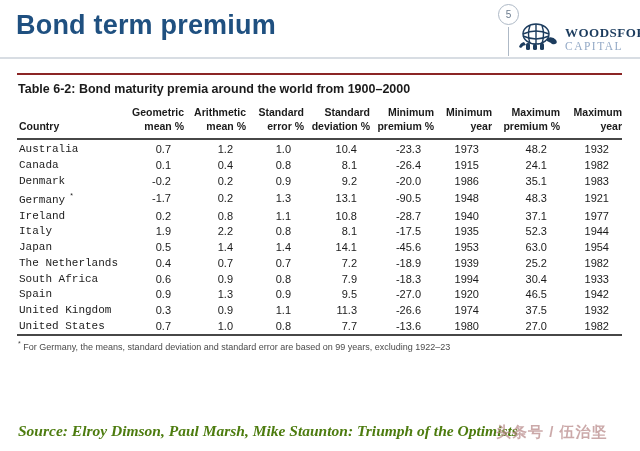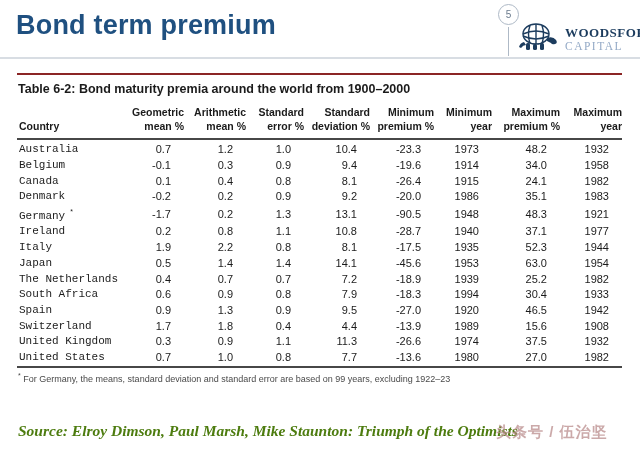--- a/index.html
+++ b/index.html
@@ -128,31 +128,20 @@
             <td>0.7</td>
             <td>1.2</td>
             <td>1.0</td>
             <td>10.4</td>
             <td>-23.3</td>
             <td>1973</td>
             <td>48.2</td>
             <td>1932</td>
           </tr>
           <tr>
-            <td class="col-country">Belgium</td>
-            <td>-0.1</td>
-            <td>0.3</td>
-            <td>0.9</td>
-            <td>9.4</td>
-            <td>-19.6</td>
-            <td>1914</td>
-            <td>34.0</td>
-            <td>1958</td>
-          </tr>
-          <tr>
             <td class="col-country">Canada</td>
             <td>0.1</td>
             <td>0.4</td>
             <td>0.8</td>
             <td>8.1</td>
             <td>-26.4</td>
             <td>1915</td>
             <td>24.1</td>
             <td>1982</td>
           </tr>
@@ -238,31 +227,20 @@
             <td>0.9</td>
             <td>1.3</td>
             <td>0.9</td>
             <td>9.5</td>
             <td>-27.0</td>
             <td>1920</td>
             <td>46.5</td>
             <td>1942</td>
           </tr>
           <tr>
-            <td class="col-country">Switzerland</td>
-            <td>1.7</td>
-            <td>1.8</td>
-            <td>0.4</td>
-            <td>4.4</td>
-            <td>-13.9</td>
-            <td>1989</td>
-            <td>15.6</td>
-            <td>1908</td>
-          </tr>
-          <tr>
             <td class="col-country">United Kingdom</td>
             <td>0.3</td>
             <td>0.9</td>
             <td>1.1</td>
             <td>11.3</td>
             <td>-26.6</td>
             <td>1974</td>
             <td>37.5</td>
             <td>1932</td>
           </tr>

